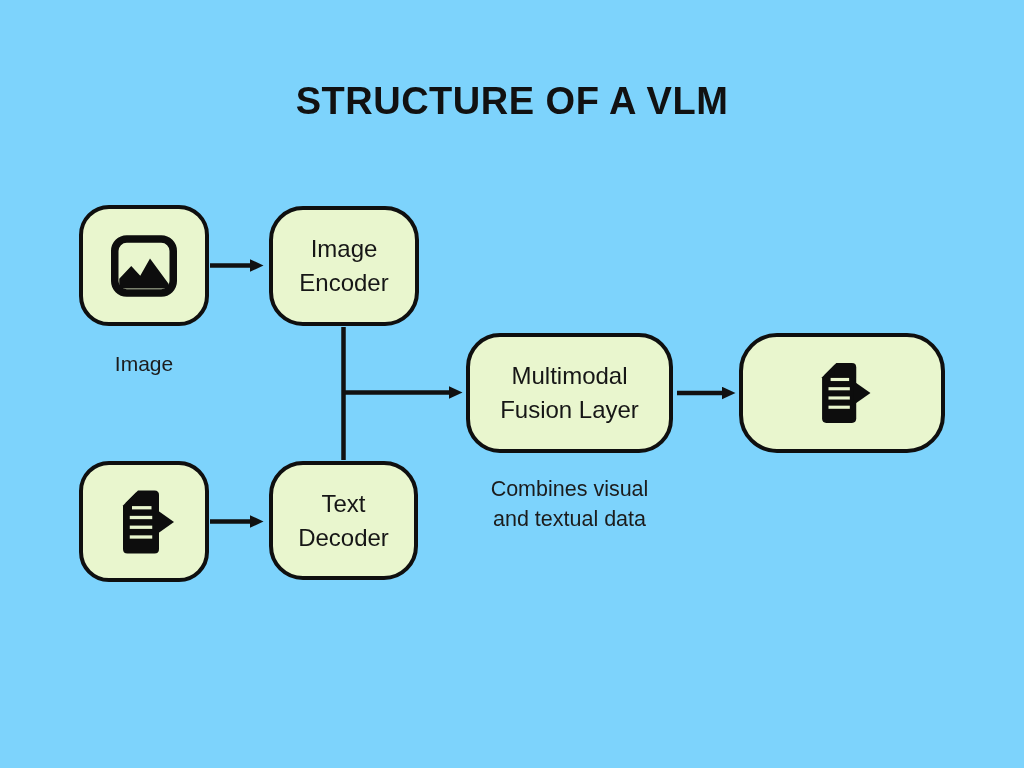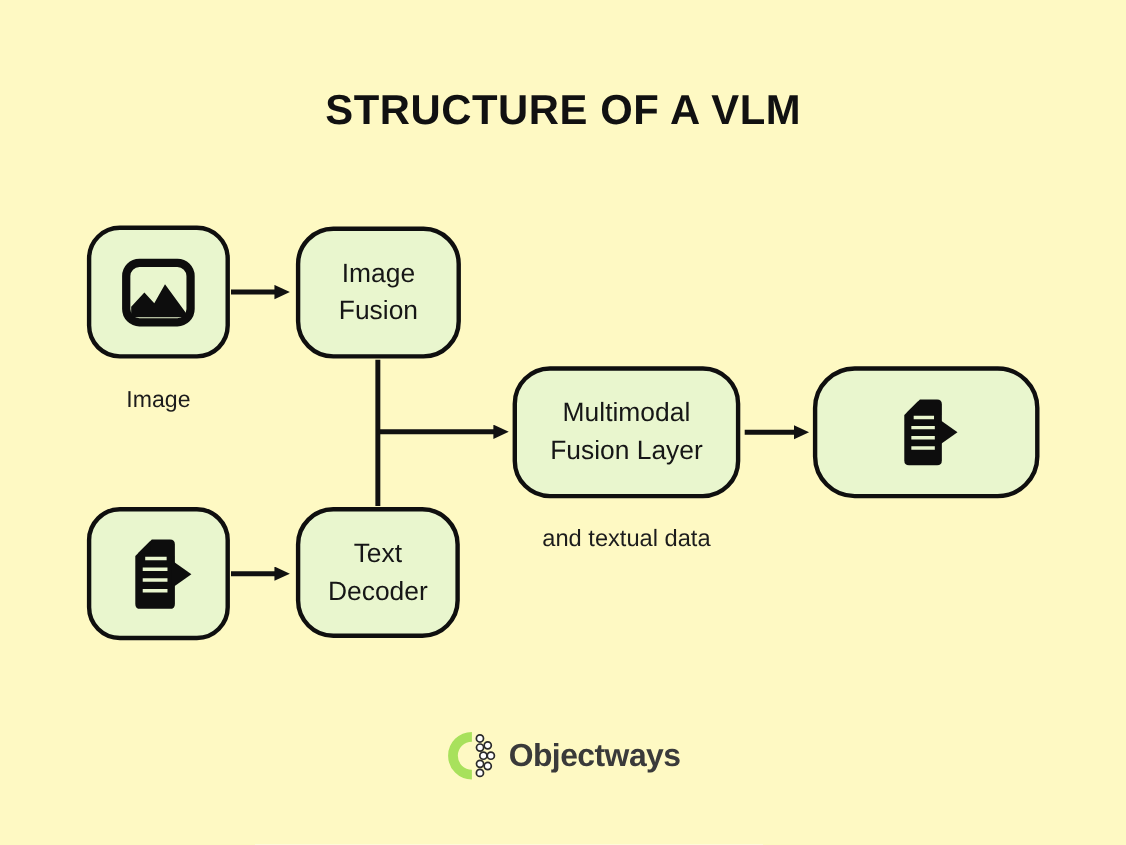--- a/index.html
+++ b/index.html
@@ -1,17 +1,17 @@
 <!DOCTYPE html>
 <html style="--node-fill: #e9f6ce; --node-border: #0f0f0f; --connector: #111111; --logo-green: #a8e15c; --brand-text: #3a3a3a;"><head>
 <meta charset="utf-8">
 <style>
   html,body { margin:0; padding:0; background:#ffffff; }
   .canvas {
-    position:relative; width:1024px; height:768px; background:#fef9c3;
+    position:relative; width:1024px; height:768px; background:#7dd3fc;
     font-family:"Liberation Sans", sans-serif; overflow:hidden;
   }
   .title {
     position:absolute; top:80px; left:0; width:100%; text-align:center;
     font-size:38px; font-weight:800; letter-spacing:0.5px; color:#111111; margin:0;
   }
   .connectors { position:absolute; left:0; top:0; width:1024px; height:768px; }
   .c { stroke:var(--connector,#111111); stroke-width:4.5; fill:none; }
   .ah { fill:var(--connector,#111111); }
 
@@ -75,21 +75,21 @@
   <div class="node" id="node-image">
     <svg width="72" height="66" viewBox="0 0 48 44" aria-hidden="true">
       <rect x="4.5" y="4" width="39" height="36" rx="8" fill="none" stroke="#0d0d0d" stroke-width="5"></rect>
       <path d="M7.5 37 V30.5 L15.5 22 L21.5 28.5 L28 17 L40.5 34 V37 Z" fill="#0d0d0d"></path>
     </svg>
   </div>
   <div class="node-label" id="label-image">Image</div>
 
   <div class="node" id="node-image-encoder">
     <div class="ln">Image</div>
-    <div class="ln">Fusion</div>
+    <div class="ln">Encoder</div>
   </div>
 
   <div class="node" id="node-text-input">
     <svg width="78" height="78" viewBox="0 0 52 52" aria-hidden="true">
       <path d="M22 5 H33 Q36 5 36 8 V44 Q36 47 33 47 H15 Q12 47 12 44 V15 Z" fill="#0d0d0d"></path>
       <path d="M21 6 V13.5 H13.5 Z" fill="#0d0d0d"></path>
       <g stroke="var(--node-fill,#e9f6ce)" stroke-width="2.2">
         <line x1="18" y1="16.5" x2="31" y2="16.5"></line>
         <line x1="16.5" y1="23" x2="31.5" y2="23"></line>
         <line x1="16.5" y1="29.5" x2="31.5" y2="29.5"></line>
@@ -102,45 +102,32 @@
   <div class="node" id="node-text-decoder">
     <div class="ln">Text</div>
     <div class="ln">Decoder</div>
   </div>
 
   <div class="node" id="node-fusion">
     <div class="ln">Multimodal</div>
     <div class="ln">Fusion Layer</div>
   </div>
   <div class="caption">
+    <div>Combines visual</div>
     <div>and textual data</div>
   </div>
 
   <div class="node" id="node-text-output">
     <svg width="74" height="74" viewBox="0 0 52 52" aria-hidden="true">
       <path d="M22 5 H33 Q36 5 36 8 V44 Q36 47 33 47 H15 Q12 47 12 44 V15 Z" fill="#0d0d0d"></path>
       <path d="M21 6 V13.5 H13.5 Z" fill="#0d0d0d"></path>
       <g stroke="var(--node-fill,#e9f6ce)" stroke-width="2.2">
         <line x1="18" y1="16.5" x2="31" y2="16.5"></line>
         <line x1="16.5" y1="23" x2="31.5" y2="23"></line>
         <line x1="16.5" y1="29.5" x2="31.5" y2="29.5"></line>
         <line x1="16.5" y1="36" x2="31.5" y2="36"></line>
       </g>
       <path d="M34 17.5 L46 26 L34 34.5 Z" fill="#0d0d0d"></path>
     </svg>
   </div>
 
-  <div class="brand">
-    <svg width="48" height="48" viewBox="0 0 46 46" aria-hidden="true">
-      <path class="logo-arc" d="M23 6.5 A16.5 16.5 0 0 0 23 39.5" fill="none" stroke-width="8.5"></path>
-      <circle class="hexdot" cx="30" cy="8" r="3.1"></circle>
-      <circle class="hexdot" cx="36.8" cy="14" r="3.1"></circle>
-      <circle class="hexdot" cx="39.5" cy="23" r="3.1"></circle>
-      <circle class="hexdot" cx="36.8" cy="32" r="3.1"></circle>
-      <circle class="hexdot" cx="30" cy="38" r="3.1"></circle>
-      <circle class="hexdot" cx="30.1" cy="15.9" r="3.1"></circle>
-      <circle class="hexdot" cx="33" cy="23" r="3.1"></circle>
-      <circle class="hexdot" cx="30.1" cy="30.1" r="3.1"></circle>
-    </svg>
-    <span class="brand-name">Objectways</span>
-  </div>
 
 </div>
 
 </body></html>

